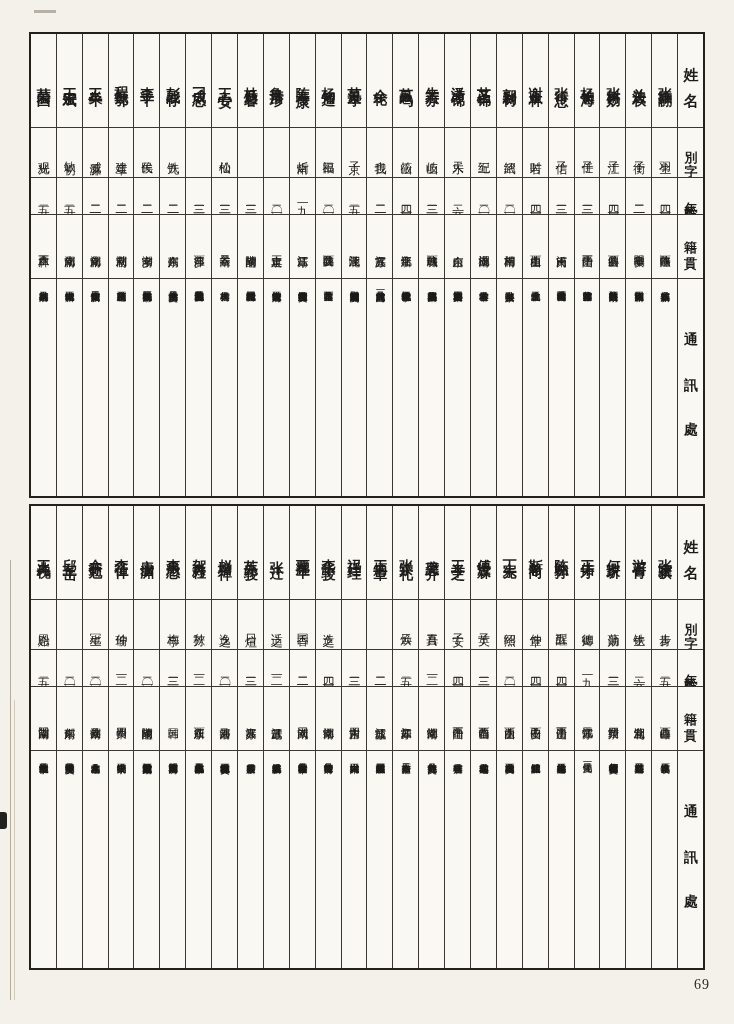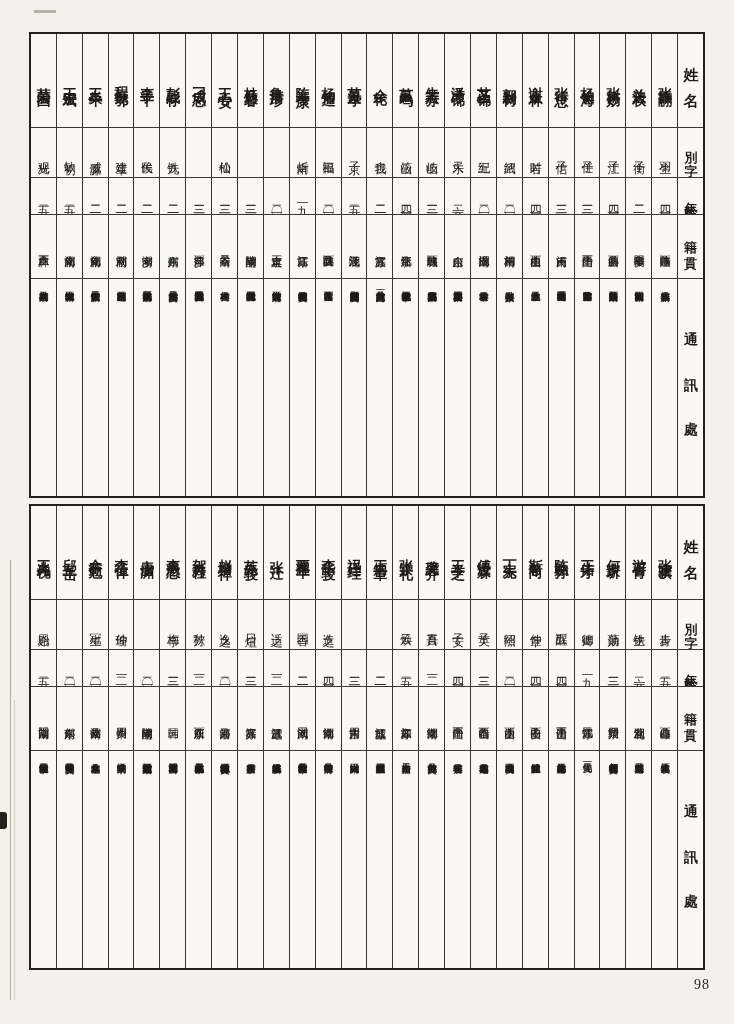--- a/index.html
+++ b/index.html
@@ -450,14 +450,14 @@
         <div class="cell name">王兆槐</div>
         <div class="cell zi">恩贻</div>
         <div class="cell age">二五</div>
         <div class="cell native">湖南益阳</div>
         <div class="cell addr">宁乡北正街恒福顺号转</div>
       </div>
     </div>
   <div class="ink-blob"></div>
   <div class="scan-line-a"></div>
   <div class="scan-line-b"></div>
-  <div class="page-number">98</div>
+  <div class="page-number">69</div>
 </div>
 
 </body></html>

